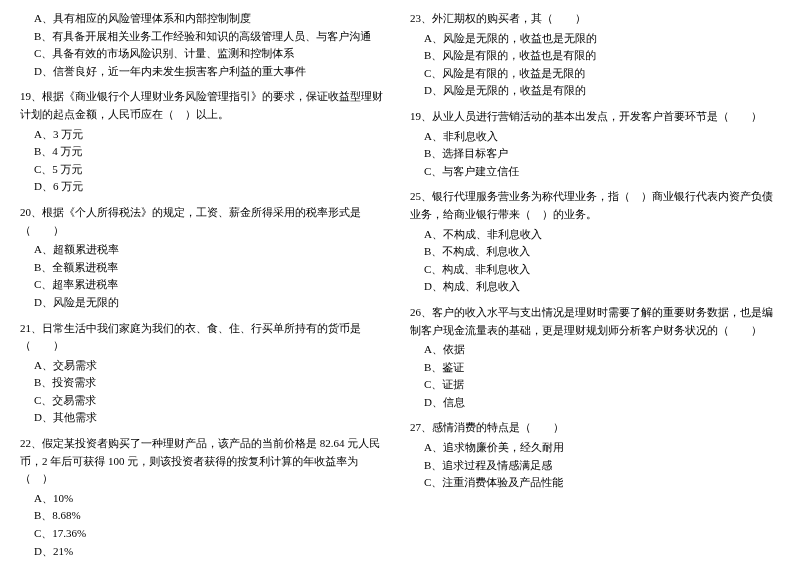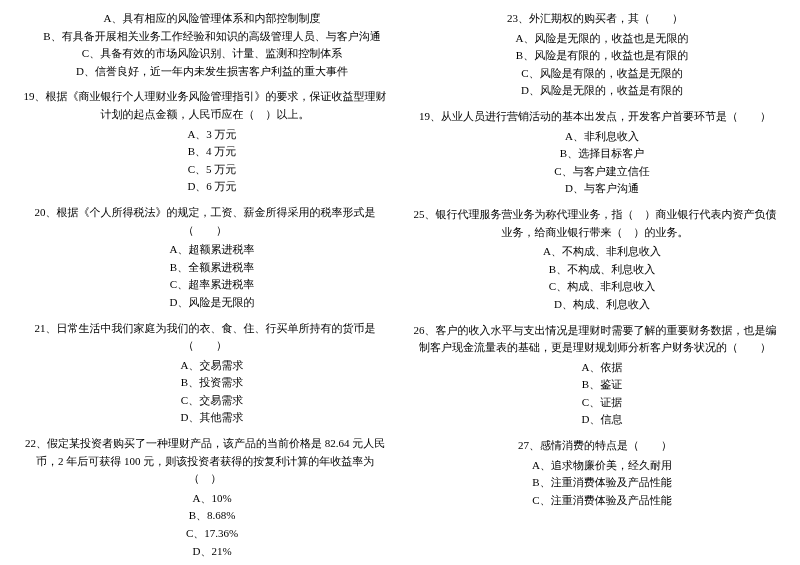--- a/index.html
+++ b/index.html
@@ -19,21 +19,20 @@
     .page-container {
       display: flex;
       gap: 20px;
     }
     .column {
       flex: 1;
     }
     .question-block {
       margin-bottom: 8px;
       line-height: 1.6;
-      text-align: center;
     }
     .question-title {
       text-indent: 0;
       margin-bottom: 2px;
     }
     .option {
       padding-left: 14px;
       display: block;
     }
   </style>
@@ -93,21 +92,20 @@
       <span class="option">B、风险是有限的，收益也是有限的</span>
       <span class="option">C、风险是有限的，收益是无限的</span>
       <span class="option">D、风险是无限的，收益是有限的</span>
     </div>
 
     <div class="question-block">
       <div class="question-title">19、从业人员进行营销活动的基本出发点，开发客户首要环节是（　　）</div>
       <span class="option">A、非利息收入</span>
       <span class="option">B、选择目标客户</span>
       <span class="option">C、与客户建立信任</span>
-      <span class="option">D、与客户沟通</span>
     </div>
 
     <div class="question-block">
       <div class="question-title">25、银行代理服务营业务为称代理业务，指（　）商业银行代表内资产负债业务，给商业银行带来（　）的业务。</div>
       <span class="option">A、不构成、非利息收入</span>
       <span class="option">B、不构成、利息收入</span>
       <span class="option">C、构成、非利息收入</span>
       <span class="option">D、构成、利息收入</span>
     </div>
 
@@ -115,18 +113,18 @@
       <div class="question-title">26、客户的收入水平与支出情况是理财时需要了解的重要财务数据，也是编制客户现金流量表的基础，更是理财规划师分析客户财务状况的（　　）</div>
       <span class="option">A、依据</span>
       <span class="option">B、鉴证</span>
       <span class="option">C、证据</span>
       <span class="option">D、信息</span>
     </div>
 
     <div class="question-block">
       <div class="question-title">27、感情消费的特点是（　　）</div>
       <span class="option">A、追求物廉价美，经久耐用</span>
-      <span class="option">B、注重消费体验及产品性能</span>
+      <span class="option">B、追求过程及情感满足感</span>
       <span class="option">C、注重消费体验及产品性能</span>
     </div>
 
   </div>
 </div>
 
 </body></html>

